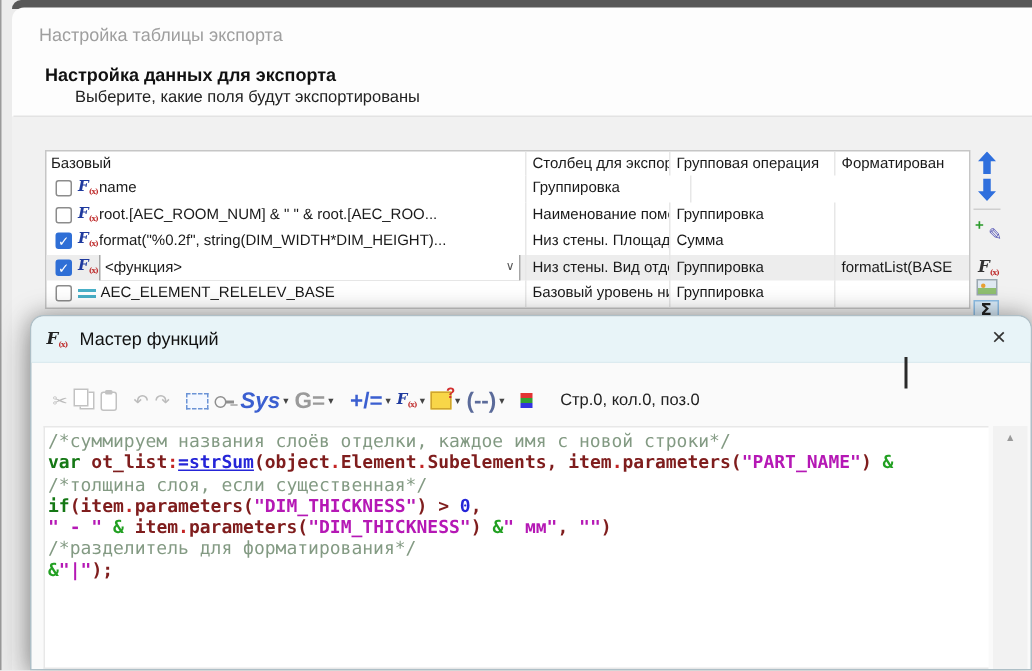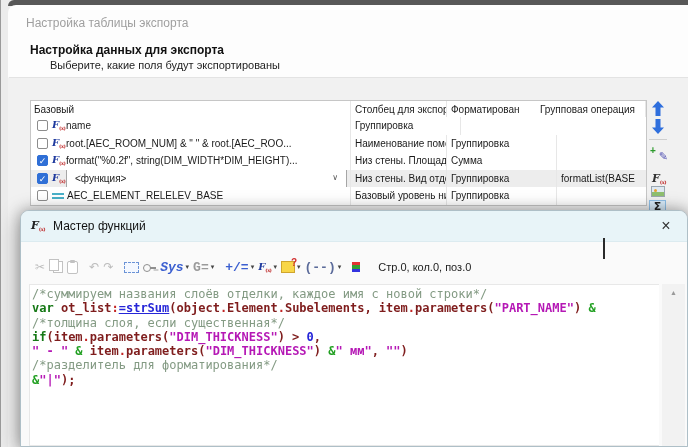--- a/index.html
+++ b/index.html
@@ -34,21 +34,21 @@
   .cb.on{background:#2f6fd6;border-color:#2f6fd6;}
   .fx-ic{font-family:"DejaVu Serif",serif;font-weight:bold;color:#1f3a9e;font-size:10px;line-height:1;
          white-space:nowrap;flex:none;display:inline-block;}
   .fx-ic i{font-style:italic;}
   .fx-ic .sub{font-size:5px;color:#c03030;vertical-align:-2px;letter-spacing:-0.5px;}
   .c1 .fx-ic{width:14px;}
   .par-ic{width:12px;height:10px;flex:none;margin-right:3px;
     background:linear-gradient(#fff 0 2px,#49b0c8 2px 4px,#fff 4px 6px,#49b0c8 6px 8px,#fff 8px 10px);}
   .ptxt{overflow:hidden;white-space:nowrap;}
   .combo{flex:1;display:flex;align-items:center;justify-content:space-between;height:20px;
-         border:1px solid #a6a6a6;background:#fff;margin-right:3px;padding:0 8px;font-size:10px;box-sizing:border-box;}
+         border:1px solid #a6a6a6;background:#fff;margin-right:3px;padding:0 3px;font-size:10px;box-sizing:border-box;}
   .chev{color:#555;font-size:8px;line-height:1;}
 
   
   .stb{position:absolute;z-index:1;}
   .st-sep{left:649px;top:139px;width:18px;height:1px;background:#cfcfcf;}
   .st-up{left:651px;top:101px;}
   .st-down{left:651px;top:119px;}
   .st-down svg{transform:rotate(180deg);}
   .st-add{left:650px;top:146px;width:18px;height:16px;}
   .st-add .plus{position:absolute;left:0;top:-1px;color:#2a9a2a;font-size:10px;font-weight:bold;}
@@ -71,21 +71,21 @@
   .wz-title{font-size:12px;color:#111;}
   .wz-close{position:absolute;right:10px;top:4px;width:22px;height:22px;text-align:center;line-height:21px;
     font-size:16px;color:#333;cursor:default;}
   .wz-caret{position:absolute;left:582px;top:27px;width:2px;height:21px;background:#2a2a2a;}
 
   .wz-toolbar{position:absolute;left:12px;top:44px;height:24px;display:flex;align-items:center;}
   .tb-items{display:flex;align-items:center;}
   .tbtn{display:inline-flex;align-items:center;margin:0 2px;height:20px;position:relative;}
   .tbtn .g{font-size:12px;color:#8f8f8f;line-height:1;}
   .tbtn.dis .g{color:#bcbcbc;}
-  .lbl{font-size:13px;font-weight:bold;line-height:1;font-family:Liberation Mono, monospace;}
+  .lbl{font-size:15px;font-weight:bold;line-height:1;}
   .dd{font-size:7px;color:#444;margin-left:2px;}
   .sh{display:inline-block;position:relative;}
   .sh-copy{width:8px;height:10px;border:1px solid #c2c2c2;background:#fff;margin-left:4px;}
   .sh-copy::before{content:"";position:absolute;left:-5px;top:-3px;width:8px;height:10px;border:1px solid #c2c2c2;background:#fff;}
   .sh-paste{width:9px;height:11px;border:1px solid #c2c2c2;border-radius:2px;background:#fff;}
   .sh-paste::before{content:"";position:absolute;left:2px;top:-2px;width:5px;height:3px;background:#c2c2c2;border-radius:1px;}
   .sh-selbox{width:13px;height:9px;border:1px dashed #6b93d6;background:#f4f8ff;}
   .sh-key{width:13px;height:12px;}
   .sh-key::before{content:"";position:absolute;left:0;top:3px;width:6px;height:6px;border:1.6px solid #8f8f8f;border-radius:50%;}
   .sh-key::after{content:"";position:absolute;left:7px;top:6px;width:6px;height:1.6px;background:#8f8f8f;box-shadow:3px 2px 0 -0.6px #8f8f8f;}
@@ -119,22 +119,22 @@
   <div class="main-dialog">
     <div class="md-title">Настройка таблицы экспорта</div>
     <div class="sec-title">Настройка данных для экспорта</div>
     <div class="sec-subtitle">Выберите, какие поля будут экспортированы</div>
     <div class="sec-divider"></div>
 
     <div class="param-table">
       <div class="trow head">
         <div class="cell c1">Базовый</div>
         <div class="cell c2">Столбец для экспорта</div>
+        <div class="cell c3">Групповая операция</div>
         <div class="cell c4">Форматирован</div>
-        <div class="cell c3">Групповая операция</div>
       </div>
       <div>
           <div class="trow">
             <div class="cell c1">
               <span class="cb"></span>
               <span class="fx-ic"><i>F</i><span class="sub">(x)</span></span>
               <span class="ptxt">name</span>
             </div>
             <div class="cell c3">Группировка</div>
             <div class="cell c4"></div>

